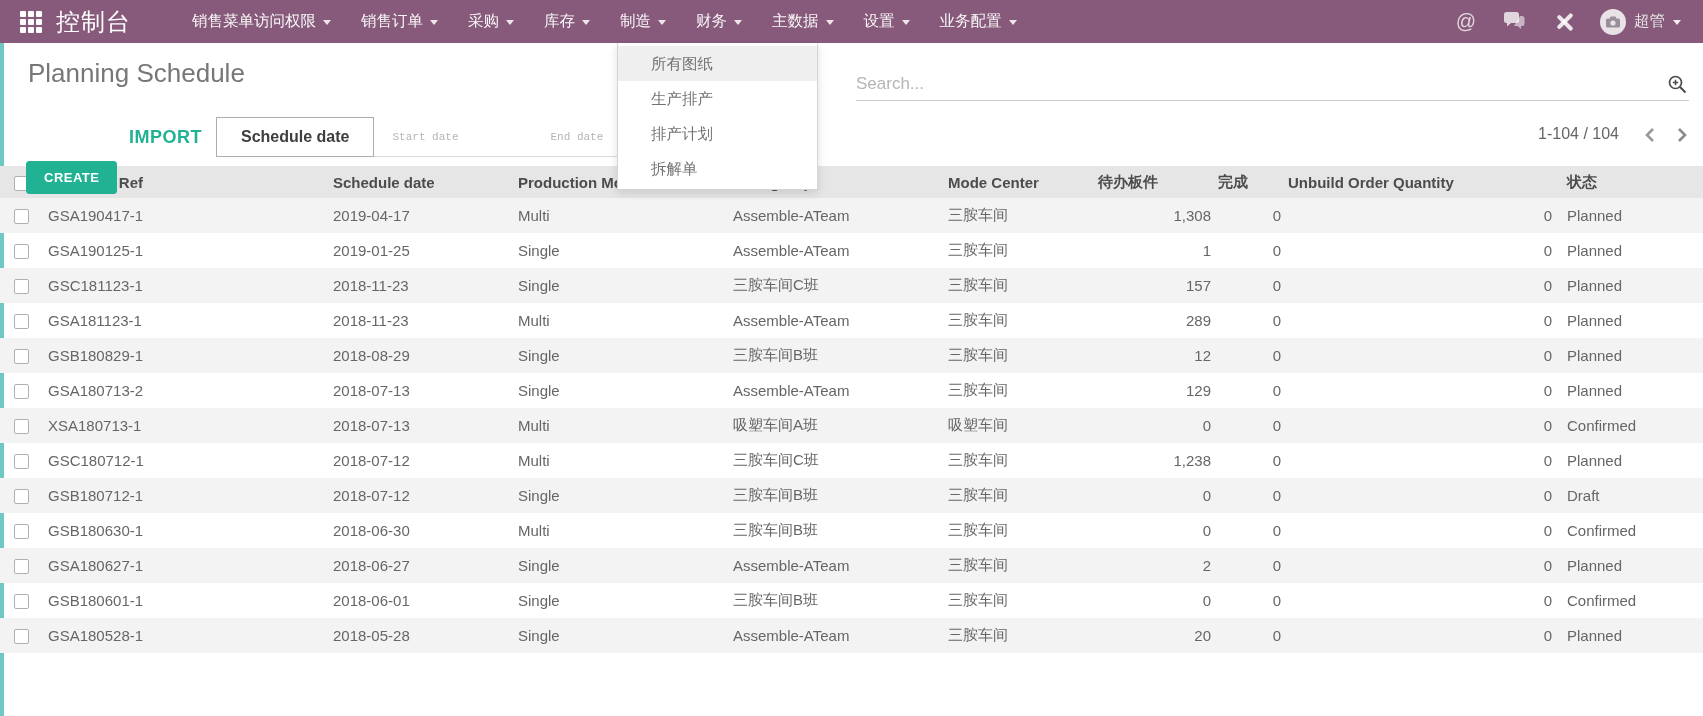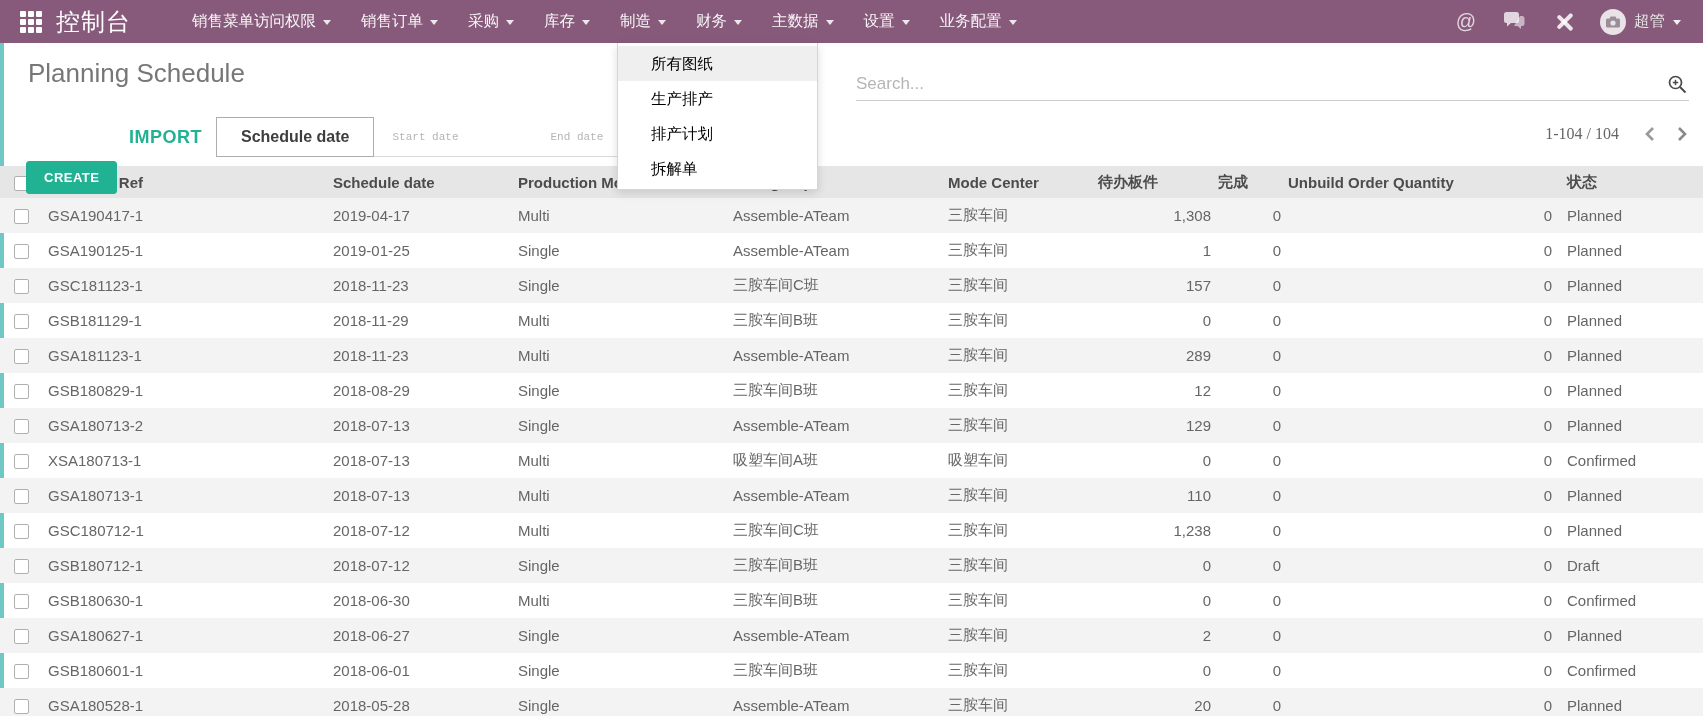--- a/index.html
+++ b/index.html
@@ -28,21 +28,21 @@
   .avatar{ width:26px; height:26px; border-radius:50%; background:#e9e2e7; display:flex;
     align-items:center; justify-content:center; overflow:hidden; }
   .user-name{ font-size:15.5px; color:#e5e5e5; }
   .caret-user{ border-top-color:rgba(255,255,255,.9); }
 
   
   .dropdown{ position:absolute; left:617px; top:43px; width:201px; background:#fff;
     border:1px solid #d5d5d5; border-top:none; box-shadow:0 3px 9px rgba(0,0,0,.13);
     z-index:30; padding:3px 0; }
   .dropdown-item{ height:35px; line-height:35px; padding-left:33px; font-size:15.5px;
-    color:#000000; cursor:pointer; white-space:nowrap; }
+    color:#737373; cursor:pointer; white-space:nowrap; }
   .dropdown-item.active{ background:#efefef; }
 
   
   .content{ position:relative; height:673px; border-left:4px solid var(--stripe); }
   .breadcrumb-row{ position:relative; height:64px; background:#fff; }
   .page-title{ position:absolute; left:24px; top:15px; font-size:26px; font-weight:400; color:#777; }
   .searchbox{ position:absolute; left:852px; right:14px; top:24px; height:34px;
     border-bottom:1px solid #ccc; display:flex; align-items:center; }
   .searchbox input{ flex:1; border:none; outline:none; font-size:17px; color:#555;
     background:transparent; font-family:inherit; }
@@ -57,21 +57,21 @@
   .btn-import{ position:absolute; left:117px; top:14px; height:33px; padding:0 8px;
     background:transparent; border:none; color:var(--teal); font-size:18px; font-weight:bold;
     letter-spacing:.5px; cursor:pointer; font-family:inherit; }
   .filters{ position:absolute; left:212px; top:10px; display:flex; align-items:stretch; }
   .filter-btn{ height:40px; padding:0 24px; background:#fff; border:1px solid #adadad;
     color:#3e3e3e; font-size:16px; font-weight:600; cursor:pointer; font-family:inherit; }
   .date-input{ width:158px; height:40px; border:none; border-bottom:1px solid #d9d9d9;
     outline:none; font-size:11px; padding-left:18px; color:#701a75; background:transparent;
     font-family:Liberation Mono, monospace; }
   .date-input::placeholder{ color:#b5b5b5; }
-  .pager{ position:absolute; right:14px; top:18px; display:flex; align-items:center; gap:18px;font-family:Liberation Serif, serif; }
+  .pager{ position:absolute; right:14px; top:18px; display:flex; align-items:flex-end; gap:18px; }
   .pager-range{ font-size:16px; color:#666; margin-right:6px; }
   .pager-btn{ cursor:pointer; display:block; }
 
   
   table{ width:1703px; table-layout:fixed; border-collapse:collapse; margin-left:-4px; }
   thead th{ background:var(--header-bg); height:32px; font-size:15px; font-weight:bold;
     color:#4c4c4c; text-align:left; padding:0 0 0 4px; white-space:nowrap; overflow:hidden;
     cursor:pointer; }
   tbody td{ height:35px; font-size:15px; color:#666; padding:0 0 0 4px; white-space:nowrap;
     overflow:hidden; }
@@ -259,32 +259,20 @@
           <td>Single</td>
           <td>三胺车间C班</td>
           <td>三胺车间</td>
           <td class="num">157</td>
           <td class="num">0</td>
           <td class="num">0</td>
           <td class="state">Planned</td>
         </tr>
         <tr>
           <td><span class="cb"></span></td>
-          <td>GSB181129-1</td>
-          <td>2018-11-29</td>
-          <td>Multi</td>
-          <td>三胺车间B班</td>
-          <td>三胺车间</td>
-          <td class="num">0</td>
-          <td class="num">0</td>
-          <td class="num">0</td>
-          <td class="state">Planned</td>
-        </tr>
-        <tr>
-          <td><span class="cb"></span></td>
           <td>GSA181123-1</td>
           <td>2018-11-23</td>
           <td>Multi</td>
           <td>Assemble-ATeam</td>
           <td>三胺车间</td>
           <td class="num">289</td>
           <td class="num">0</td>
           <td class="num">0</td>
           <td class="state">Planned</td>
         </tr>
@@ -316,32 +304,20 @@
           <td><span class="cb"></span></td>
           <td>XSA180713-1</td>
           <td>2018-07-13</td>
           <td>Multi</td>
           <td>吸塑车间A班</td>
           <td>吸塑车间</td>
           <td class="num">0</td>
           <td class="num">0</td>
           <td class="num">0</td>
           <td class="state">Confirmed</td>
-        </tr>
-        <tr>
-          <td><span class="cb"></span></td>
-          <td>GSA180713-1</td>
-          <td>2018-07-13</td>
-          <td>Multi</td>
-          <td>Assemble-ATeam</td>
-          <td>三胺车间</td>
-          <td class="num">110</td>
-          <td class="num">0</td>
-          <td class="num">0</td>
-          <td class="state">Planned</td>
         </tr>
         <tr>
           <td><span class="cb"></span></td>
           <td>GSC180712-1</td>
           <td>2018-07-12</td>
           <td>Multi</td>
           <td>三胺车间C班</td>
           <td>三胺车间</td>
           <td class="num">1,238</td>
           <td class="num">0</td>

